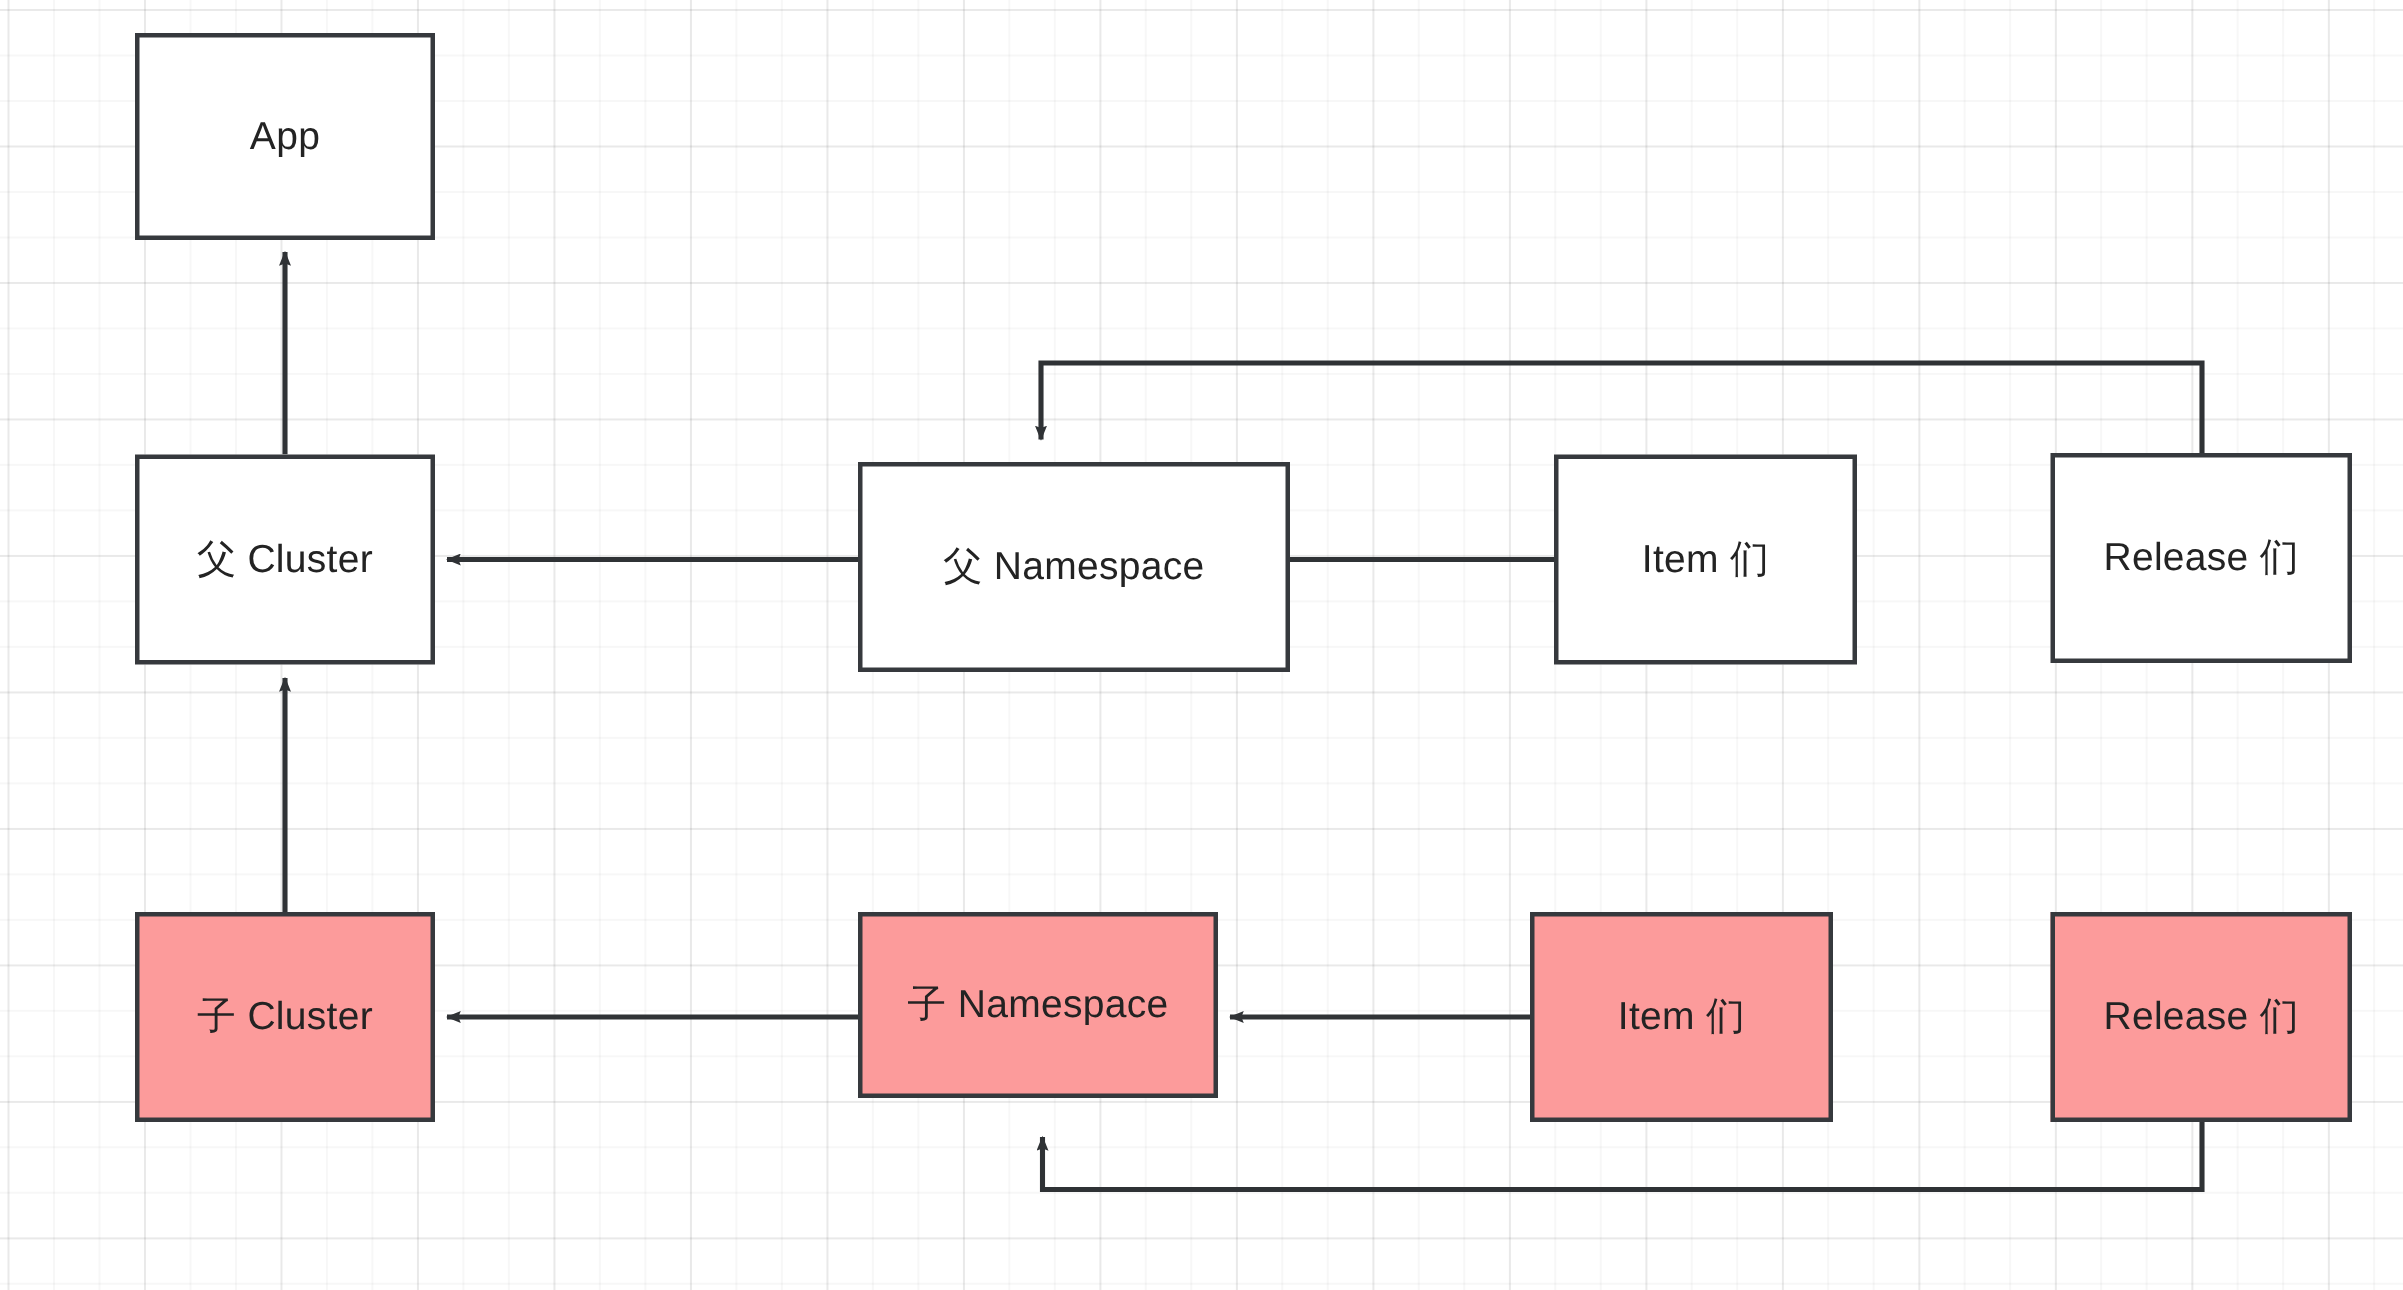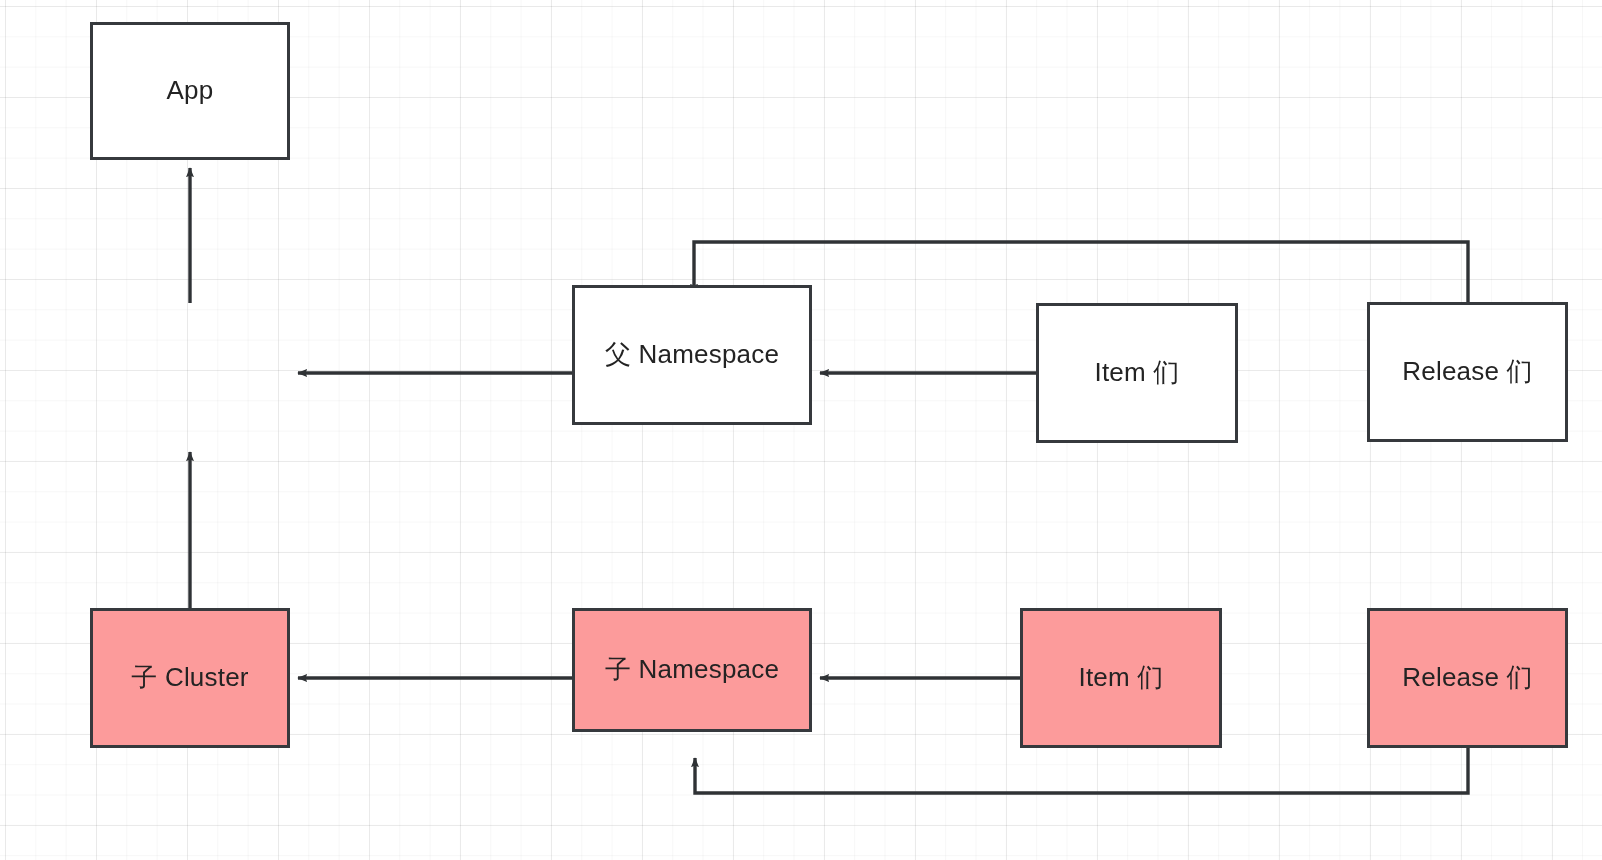--- a/index.html
+++ b/index.html
@@ -75,21 +75,24 @@
         <polyline points="1468,302 1468,242 694,242 694,293" marker-end="url(#arrowhead)"></polyline>
         <polyline points="572,678 298,678" marker-end="url(#arrowhead)"></polyline>
         <polyline points="1020,678 820,678" marker-end="url(#arrowhead)"></polyline>
         <polyline points="1468,748 1468,793 695,793 695,758" marker-end="url(#arrowhead)"></polyline>
       </g>
   </svg>
 
   <div class="node fill-white" style="left: 90px; top: 22px; width: 200px; height: 138px;">
     <span class="node-label">App</span>
   </div>
-  <div class="node fill-white" style="left: 572px; top: 285px; width: 240px; height: 140px;">
+  <div class="node fill-white" style="left: 90px; top: 303px; width: 200px; height: 140px;">
+    <span class="node-label">父 Cluster</span>
+  </div>
+  <div class="node fill-white" style="left: 572px; top: 308px; width: 288px; height: 140px;">
     <span class="node-label">父 Namespace</span>
   </div>
   <div class="node fill-white" style="left: 1036px; top: 303px; width: 202px; height: 140px;">
     <span class="node-label">Item 们</span>
   </div>
   <div class="node fill-white" style="left: 1367px; top: 302px; width: 201px; height: 140px;">
     <span class="node-label">Release 们</span>
   </div>
   <div class="node fill-pink" style="left: 90px; top: 608px; width: 200px; height: 140px;">
     <span class="node-label">子 Cluster</span>

